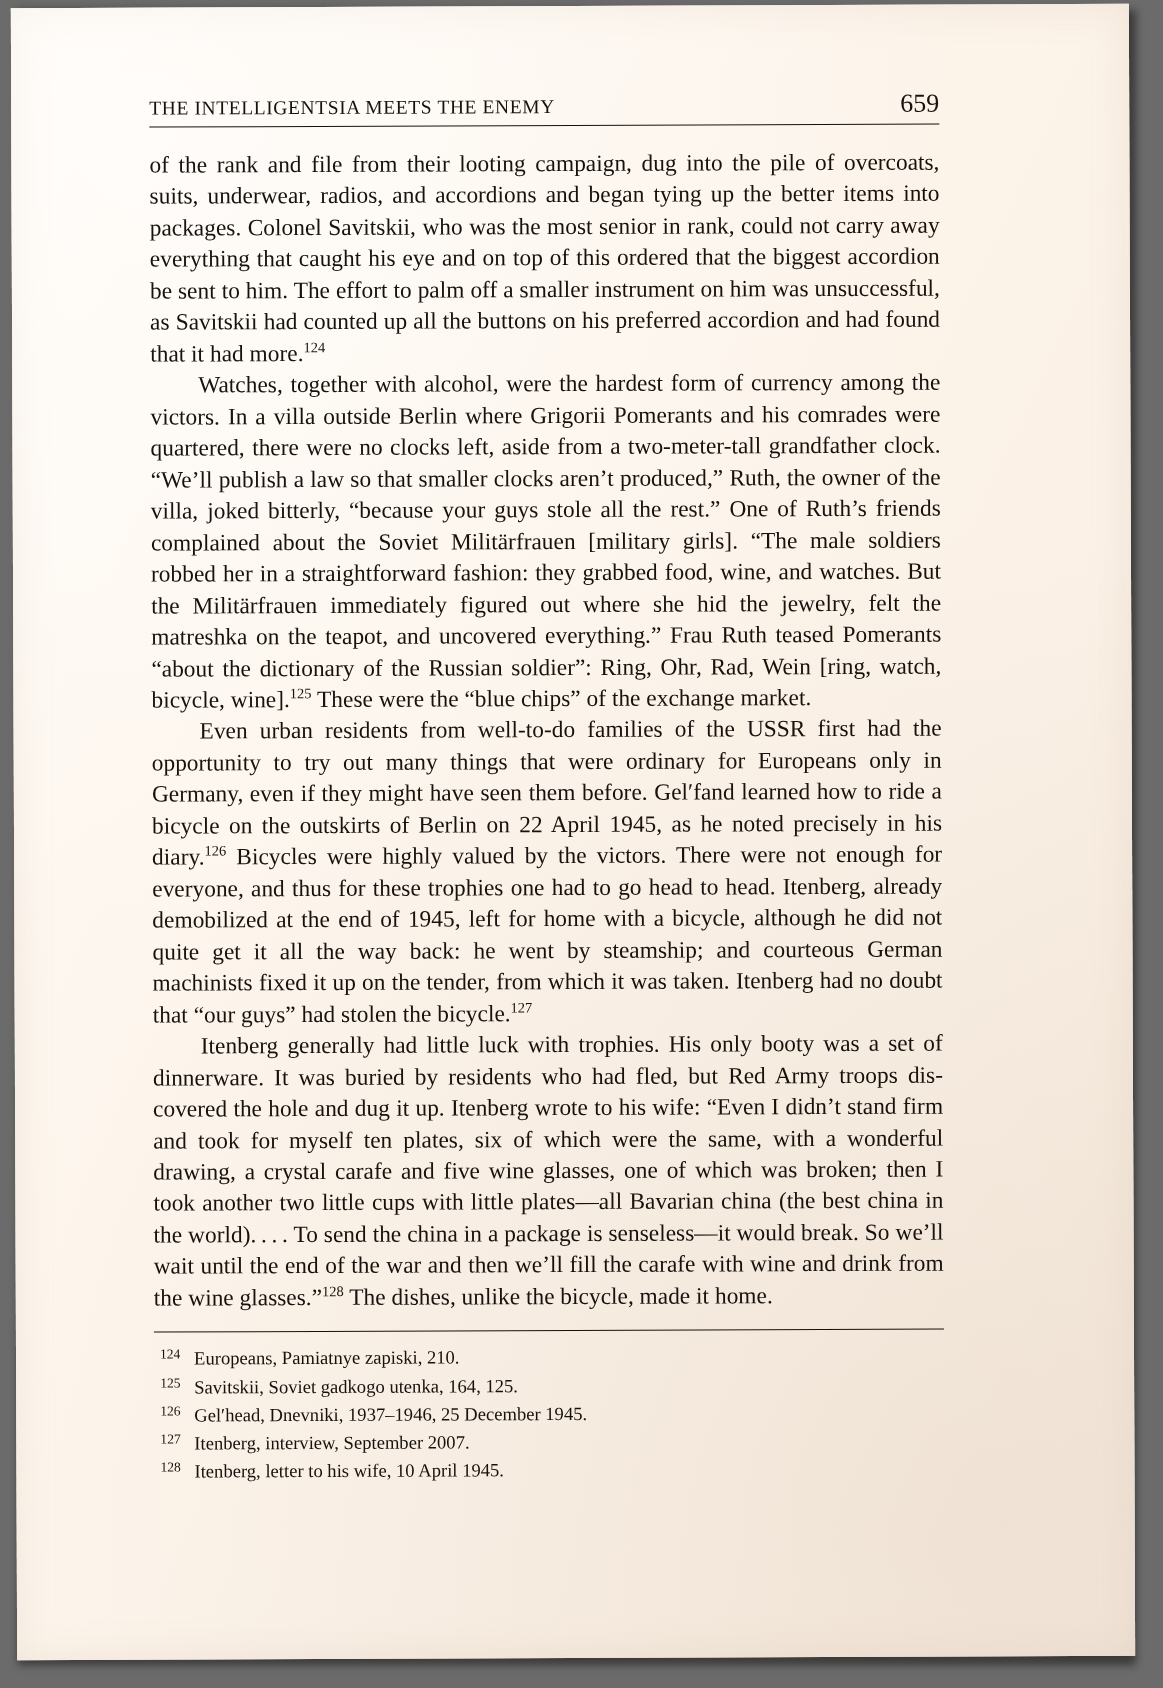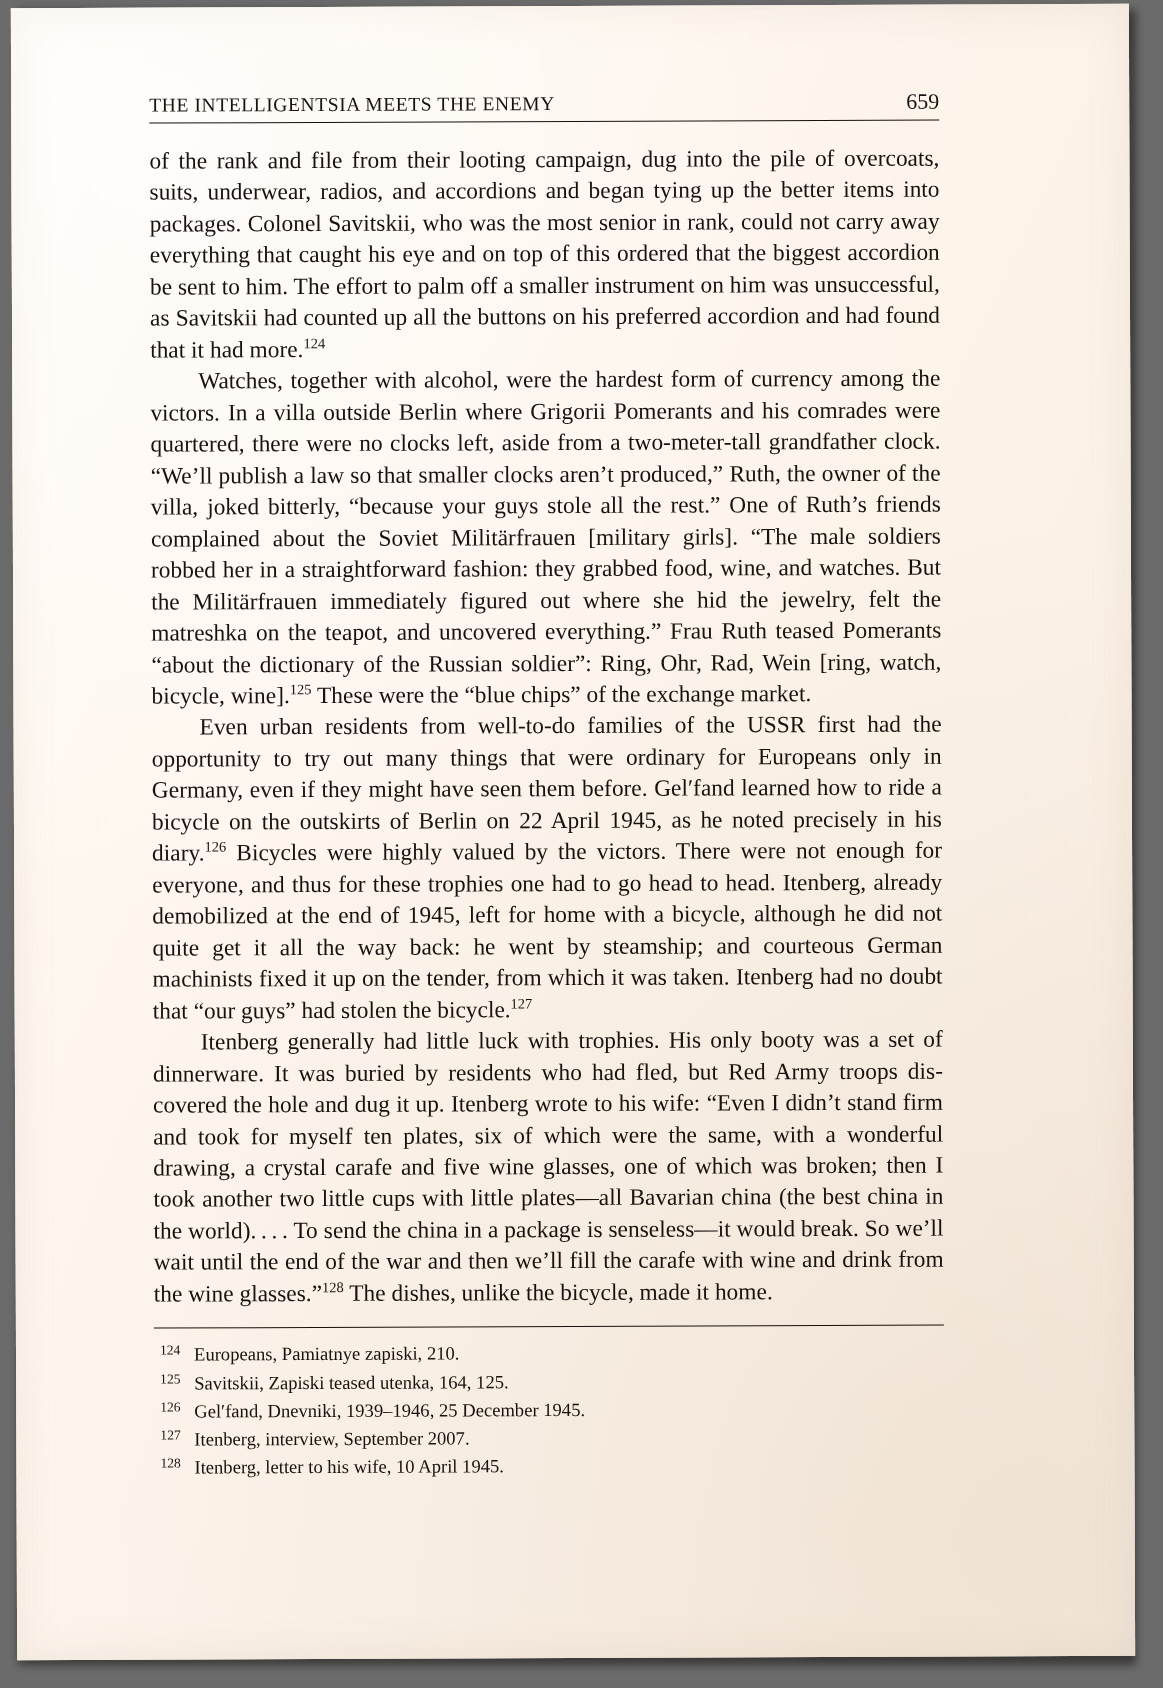--- a/index.html
+++ b/index.html
@@ -58,21 +58,21 @@
     margin-bottom: 22px;
   }
   .running-head .title {
     font-size: 19.5px;
     letter-spacing: 0.6px;
     font-variant: small-caps;
     text-transform: uppercase;
     color: #17120d;
   }
   .running-head .folio {
-    font-size: 22px;
+    font-size: 26px;
     color: #17120d;
   }
   p.body {
     margin: 0;
     font-size: 23.4px;
     line-height: 1.345;
     text-align: justify;
     text-justify: inter-word;
     color: #17120d;
     hyphens: manual;
@@ -136,25 +136,25 @@
       <p class="body indent" id="p4"><span>Itenberg generally had little luck with trophies. His only booty was a set of dinnerware. It was buried by residents who had fled, but Red Army troops dis-covered the hole and dug it up. Itenberg wrote to his wife: “Even I didn’t stand firm and took for myself ten plates, six of which were the same, with a wonderful drawing, a crystal carafe and five wine glasses, one of which was broken; then I took another two little cups with little plates—all Bavarian china (the best china in the world). . . . To send the china in a package is senseless—it would break. So we’ll wait until the end of the war and then we’ll fill the carafe with wine and drink from the wine glasses.”</span><sup class="note">128</sup><span> The dishes, unlike the bicycle, made it home.</span></p>
     </div>
 
     <div class="notes" id="footnotes">
         <div class="note-line">
           <span class="num">124</span>
           <span class="txt"><span>Europeans, </span><span class="it">Pamiatnye zapiski</span><span>, 210.</span></span>
         </div>
         <div class="note-line">
           <span class="num">125</span>
-          <span class="txt"><span>Savitskii, </span><span class="it">Zapiski teased utenka</span><span>, 164, 125.</span></span>
+          <span class="txt"><span>Savitskii, </span><span class="it">Soviet gadkogo utenka</span><span>, 164, 125.</span></span>
         </div>
         <div class="note-line">
           <span class="num">126</span>
-          <span class="txt"><span>Gel′fand, </span><span class="it">Dnevniki, 1939–1946,</span><span> 25 December 1945.</span></span>
+          <span class="txt"><span>Gel′head, </span><span class="it">Dnevniki, 1937–1946,</span><span> 25 December 1945.</span></span>
         </div>
         <div class="note-line">
           <span class="num">127</span>
           <span class="txt"><span>Itenberg, interview, September 2007.</span></span>
         </div>
         <div class="note-line">
           <span class="num">128</span>
           <span class="txt"><span>Itenberg, letter to his wife, 10 April 1945.</span></span>
         </div>
       </div>

